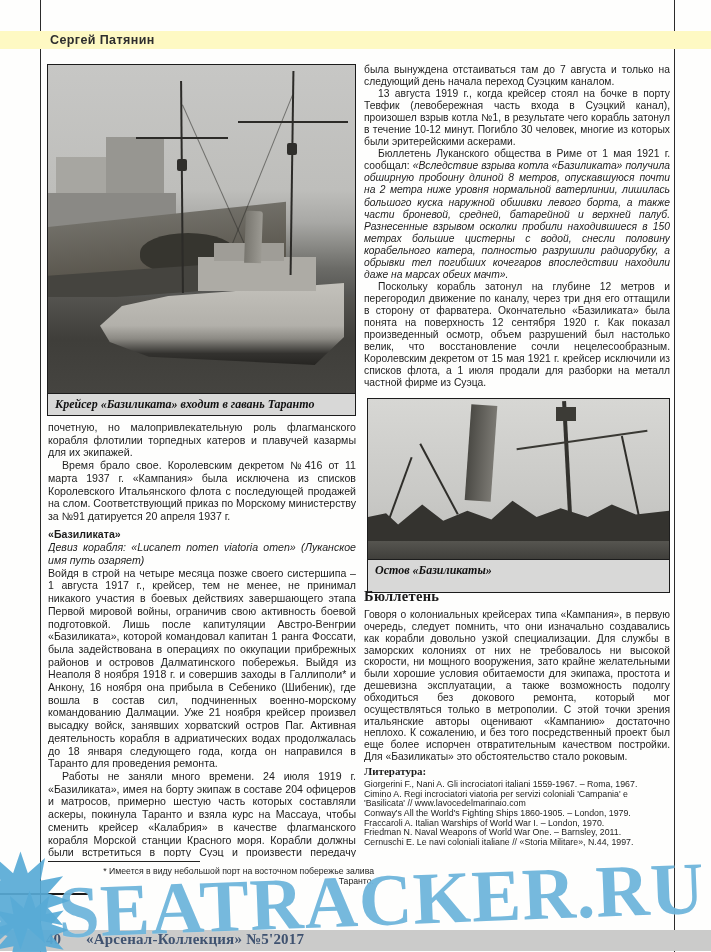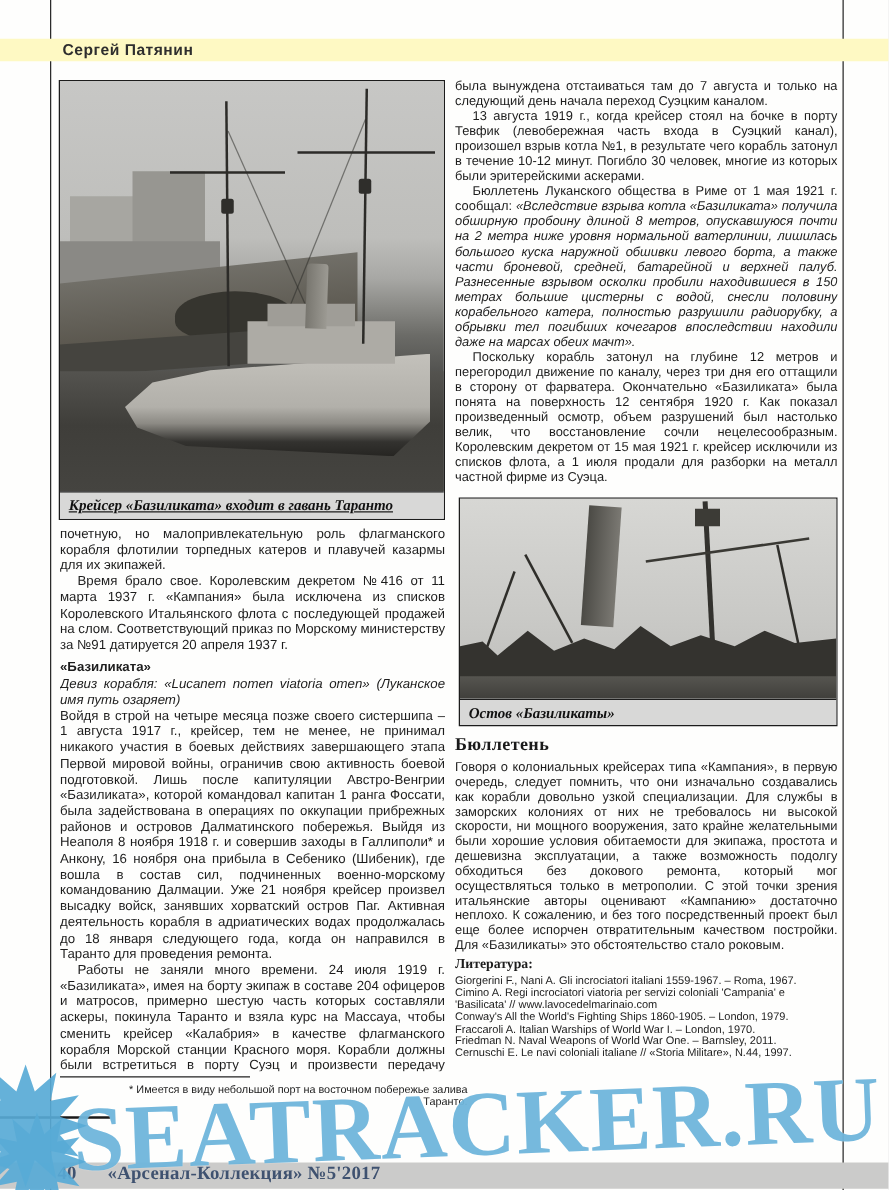--- a/index.html
+++ b/index.html
@@ -11,21 +11,21 @@
   
   .header-bar{position:absolute;left:0;top:31px;width:711px;height:18px;background:#fef9c3;}
   .header-bar .author{position:absolute;left:50px;top:2px;font-size:12.5px;font-weight:bold;color:#2e2e2e;letter-spacing:.4px;}
   
   .photo-frame{position:absolute;border:1px solid #1c1c1c;background:#fff;}
   .photo{position:relative;overflow:hidden;}
   .caption-bar{position:relative;background:#d8d8d7;border-top:1px solid #1c1c1c;
     font-family:"Liberation Serif",serif;font-weight:bold;font-style:italic;font-size:12px;
     color:#111;padding:3px 0 0 7px;box-sizing:border-box;}
   
-  .f1{left:47px;top:64px;width:307px;text-decoration:underline;}
+  .f1{left:47px;top:64px;width:307px;}
   .f1 .photo{width:307px;height:328px;background:linear-gradient(180deg,#c7c7c5 0%,#bebebb 38%,#a8a8a5 48%,#8a8a86 55%,#6b6b67 62%,#474745 75%,#3c3c39 100%);}
   .p1-b1{position:absolute;left:8px;top:92px;width:52px;height:62px;background:#a7a6a1;}
   .p1-b2{position:absolute;left:58px;top:72px;width:58px;height:82px;background:#979691;}
   .p1-b3{position:absolute;left:0px;top:128px;width:128px;height:42px;background:#8a8985;}
   .p1-wall{position:absolute;left:-12px;top:150px;width:250px;height:62px;background:linear-gradient(180deg,#716f68,#565249);transform:skewY(-6deg);}
   .p1-trees{position:absolute;left:92px;top:168px;width:96px;height:40px;background:#36352f;border-radius:50% 50% 40% 40%;}
   .p1-quay{position:absolute;left:-10px;top:204px;width:210px;height:26px;background:#45443f;transform:skewY(-4deg);}
   .p1-sea{position:absolute;left:0;top:232px;width:307px;height:96px;background:linear-gradient(180deg,#54534f 0%,#3f3e3a 45%,#454440 100%);}
   .p1-hull{position:absolute;left:52px;top:218px;width:244px;height:82px;
      background:linear-gradient(180deg,#c3c1bb 0%,#b2b0aa 52%,#8c8a84 68%,#33322f 86%,#262522 100%);
@@ -51,21 +51,21 @@
   .p2-wreck{position:absolute;left:0;bottom:16px;width:301px;height:62px;background:#34332f;
     clip-path:polygon(0% 100%,0% 58%,6% 52%,10% 70%,18% 38%,25% 64%,33% 48%,41% 62%,48% 32%,56% 58%,64% 44%,73% 58%,81% 38%,89% 54%,100% 48%,100% 100%);}
   .p2-stack{position:absolute;left:100px;top:6px;width:26px;height:96px;background:linear-gradient(90deg,#4b4a45,#7b7973);transform:rotate(4deg);}
   .p2-mast{position:absolute;left:197px;top:2px;width:4px;height:112px;background:#33322e;transform:rotate(-3deg);}
   .p2-nest{position:absolute;left:188px;top:8px;width:20px;height:14px;background:#3c3b36;}
   .p2-yard{position:absolute;left:148px;top:40px;width:132px;height:2px;background:#3a3934;transform:rotate(-8deg);}
   .p2-d1{position:absolute;left:30px;top:56px;width:2px;height:74px;background:#2f2e2a;transform:rotate(20deg);}
   .p2-d2{position:absolute;left:262px;top:36px;width:2px;height:88px;background:#2f2e2a;transform:rotate(-12deg);}
   .p2-d3{position:absolute;left:70px;top:40px;width:2px;height:80px;background:#2f2e2a;transform:rotate(-28deg);}
   .p2-water{position:absolute;left:0;bottom:0;width:301px;height:18px;background:linear-gradient(180deg,#565550,#403f3b);}
-  .f2 .caption-bar{height:21px;}
+  .f2 .caption-bar{height:33px;}
   .f1 .caption-bar{height:22px;}
   
   .col{position:absolute;text-align:justify;overflow:hidden;}
   .col p{margin:0;}
   .left-col{left:48px;top:421px;width:308px;height:436px;font-size:10.6px;line-height:12.7px;}
   .right-col-top{left:364px;top:64px;width:306px;height:333px;font-size:10.3px;line-height:12.05px;}
   .right-col-bottom{left:364px;top:588px;width:306px;height:306px;}
   .ind{text-indent:14px;}
   .sec-head{font-weight:bold;margin:5px 0 1px 0 !important;text-indent:0;}
   .motto{font-style:italic;}

